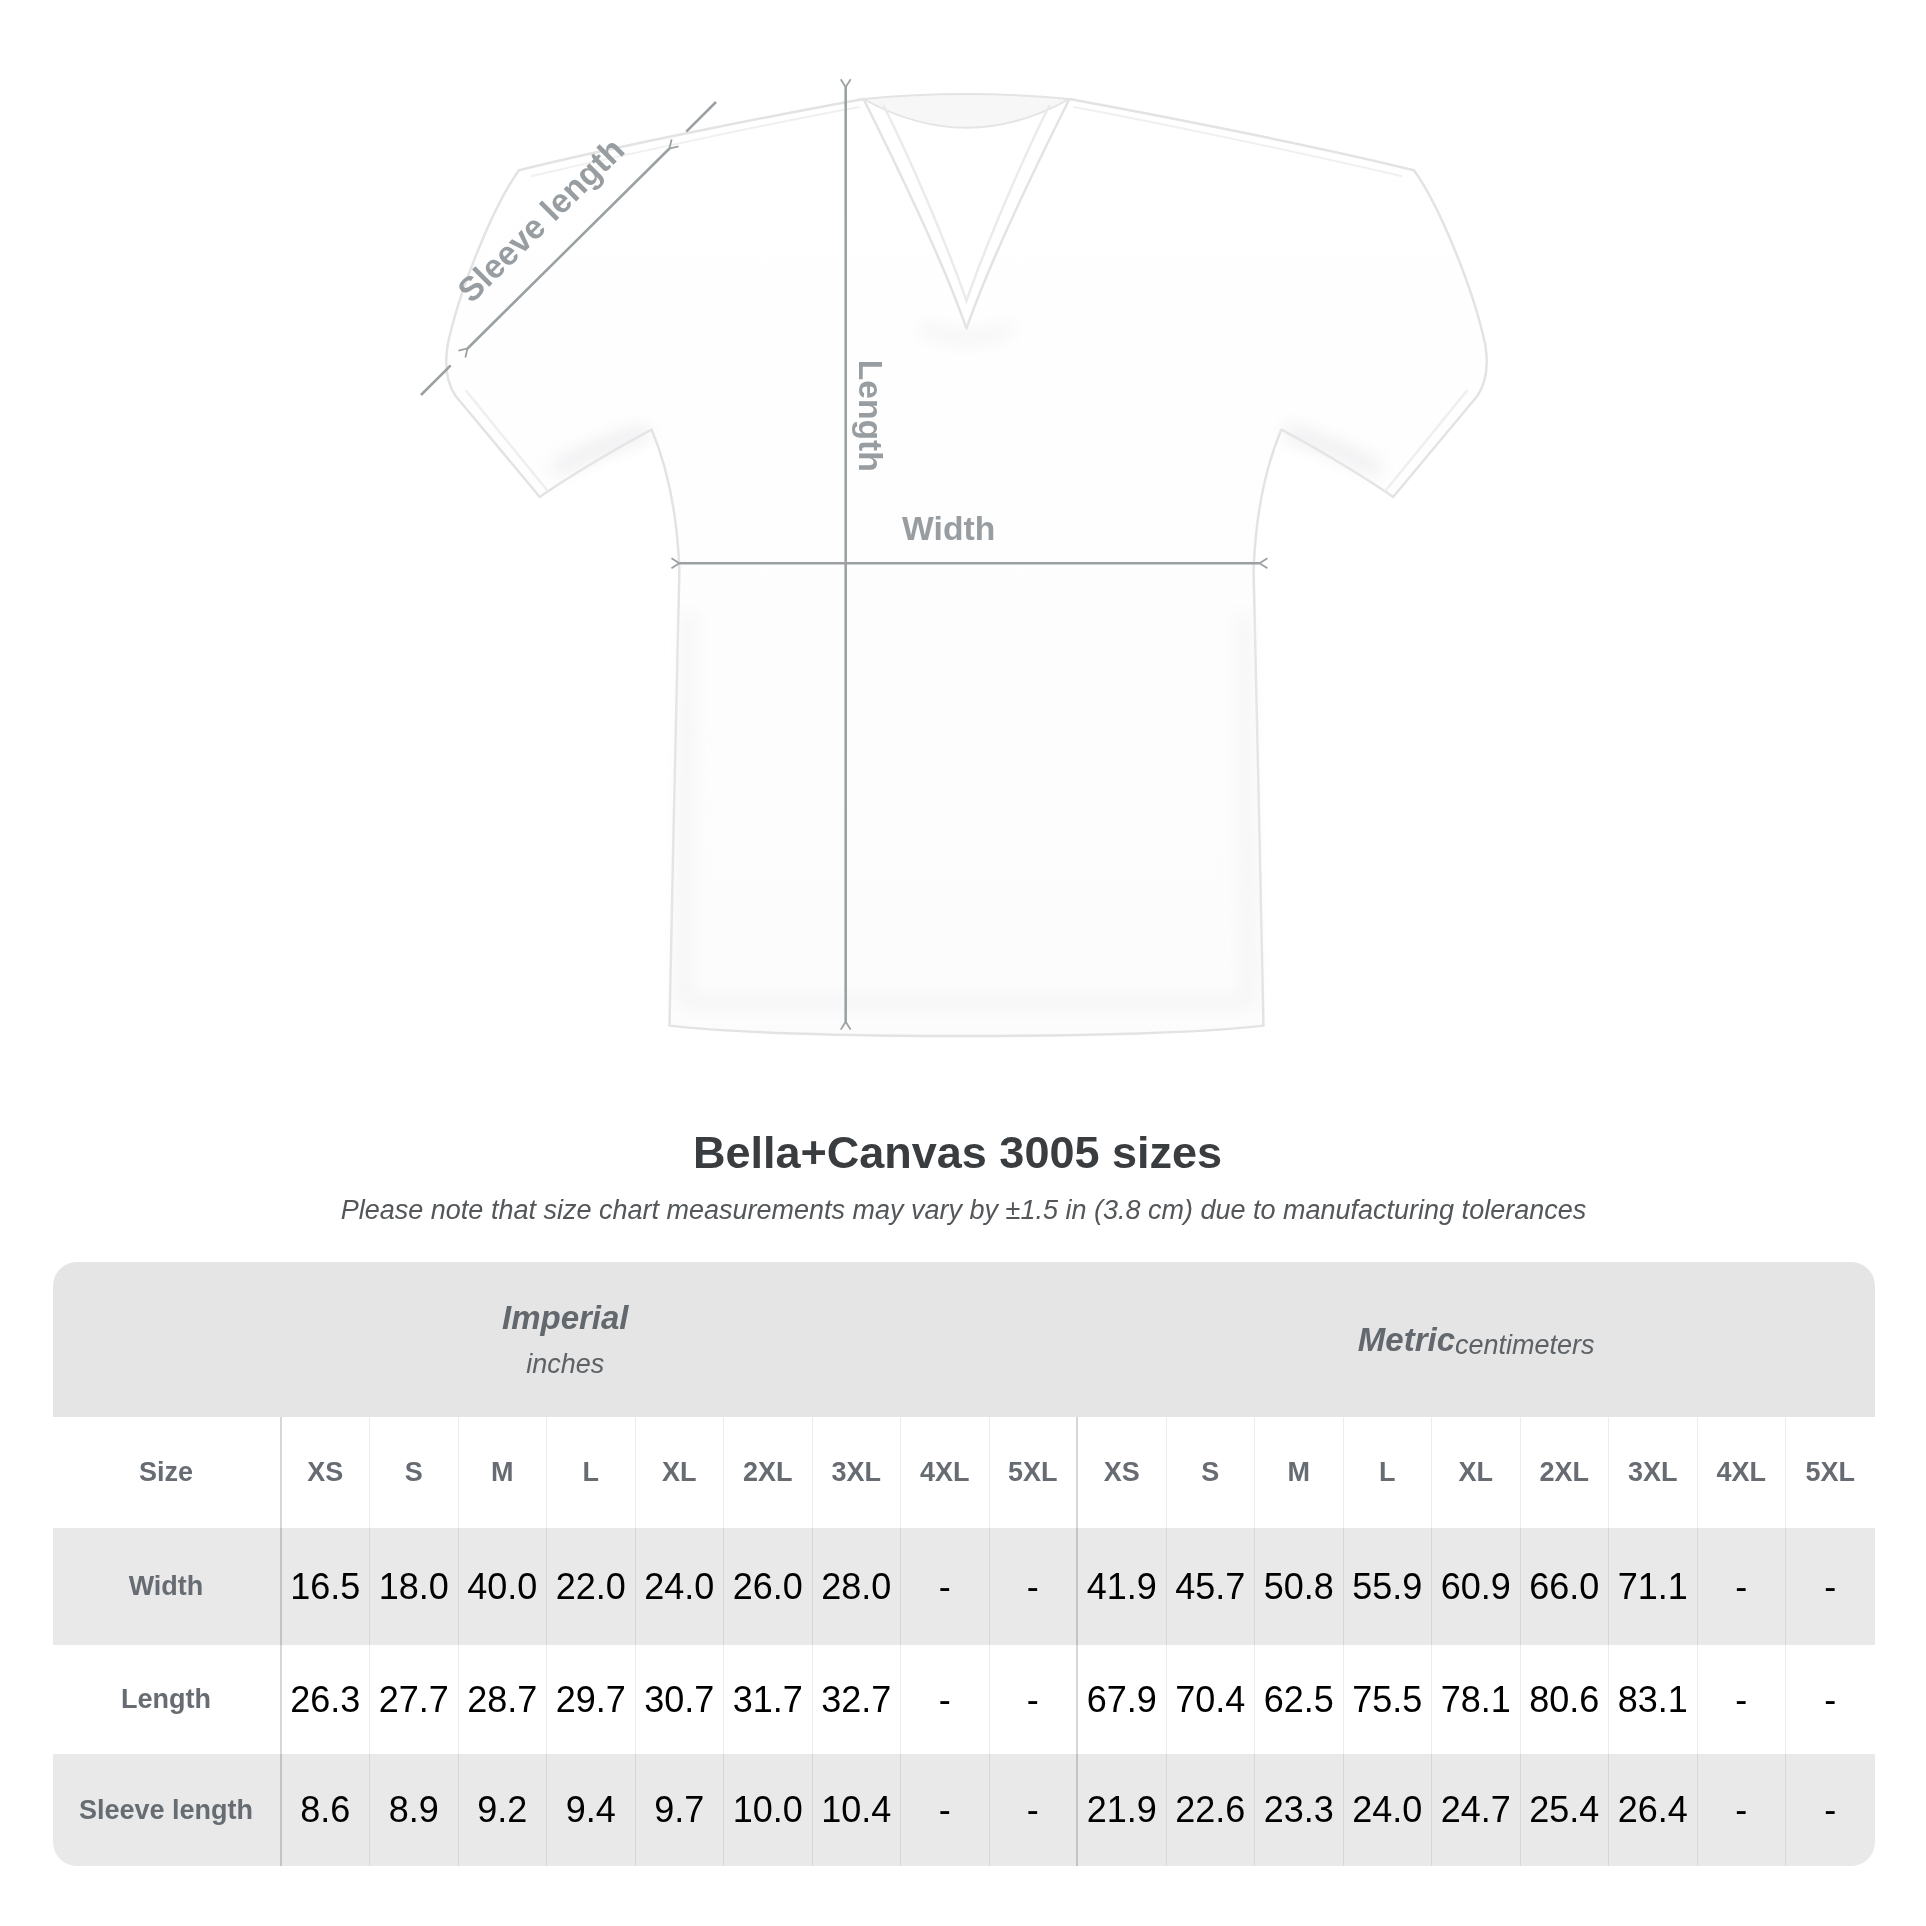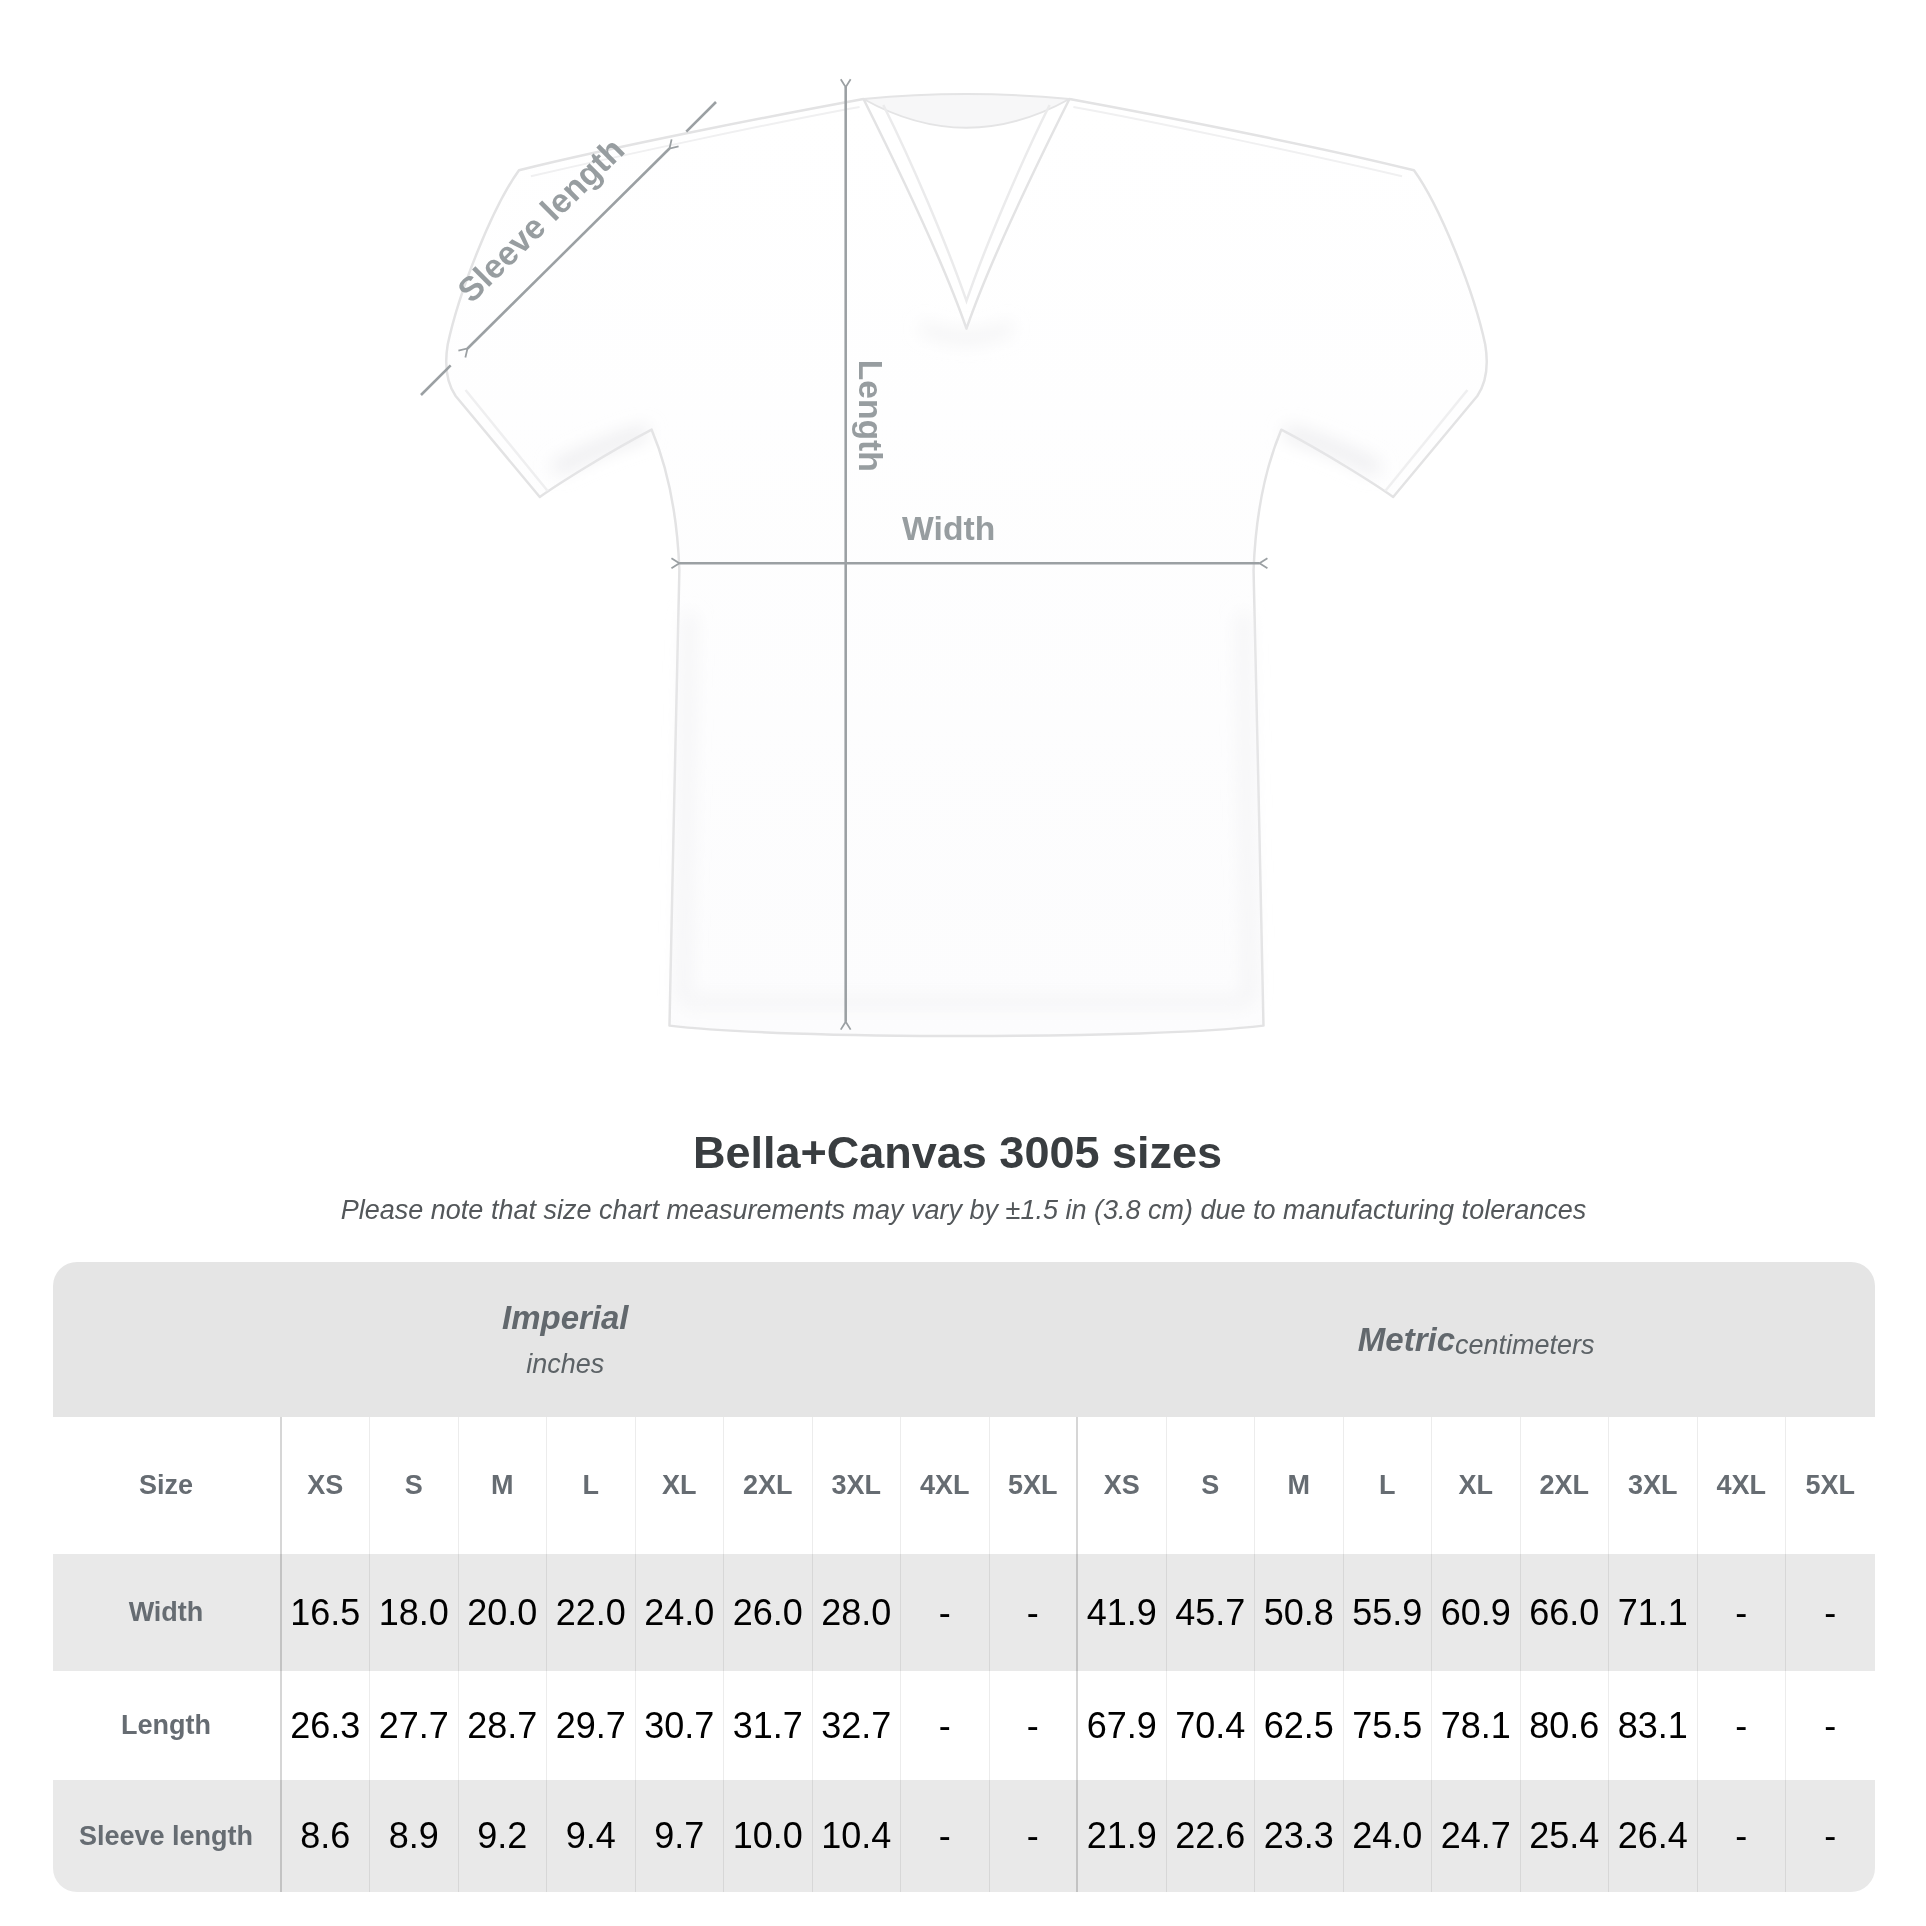--- a/index.html
+++ b/index.html
@@ -32,21 +32,21 @@
     display:grid;
     grid-template-columns:229px repeat(18, 1fr);
   }
   .cell{
     display:flex;flex-direction:column;align-items:center;justify-content:center;
     box-sizing:border-box;
   }
   .band{background:#e5e5e5;height:155px;}
   .band .band-name{font-size:33px;font-weight:bold;font-style:italic;color:#62686d;}
   .band .band-unit{font-size:27px;font-style:italic;color:#5c6266;margin-top:12px;}
-  .hdr{background:#ffffff;height:137px;}
+  .hdr{background:#ffffff;height:111px;}
   .shade{background:#e9e9e9;}
   .white{background:#ffffff;}
   .r-width{height:117px;}
   .r-length{height:109px;}
   .r-sleeve{height:112px;}
   .lbl{font-size:27px;font-weight:bold;color:#666c72;}
   .val{font-size:36px;color:#000000;}
   .sep{border-right:1px solid rgba(0,0,0,0.075);}
   .sep-strong{border-right:2px solid rgba(0,0,0,0.16);}
 </style>
@@ -210,21 +210,21 @@
       <div class="cell r-width shade sep-strong">
         <span class="lbl">Width</span>
       </div>
       <div class="cell r-width shade sep">
         <span class="val">16.5</span>
       </div>
       <div class="cell r-width shade sep">
         <span class="val">18.0</span>
       </div>
       <div class="cell r-width shade sep">
-        <span class="val">20.0</span>
+        <span class="val">40.0</span>
       </div>
       <div class="cell r-width shade sep">
         <span class="val">22.0</span>
       </div>
       <div class="cell r-width shade sep">
         <span class="val">24.0</span>
       </div>
       <div class="cell r-width shade sep">
         <span class="val">26.0</span>
       </div>

